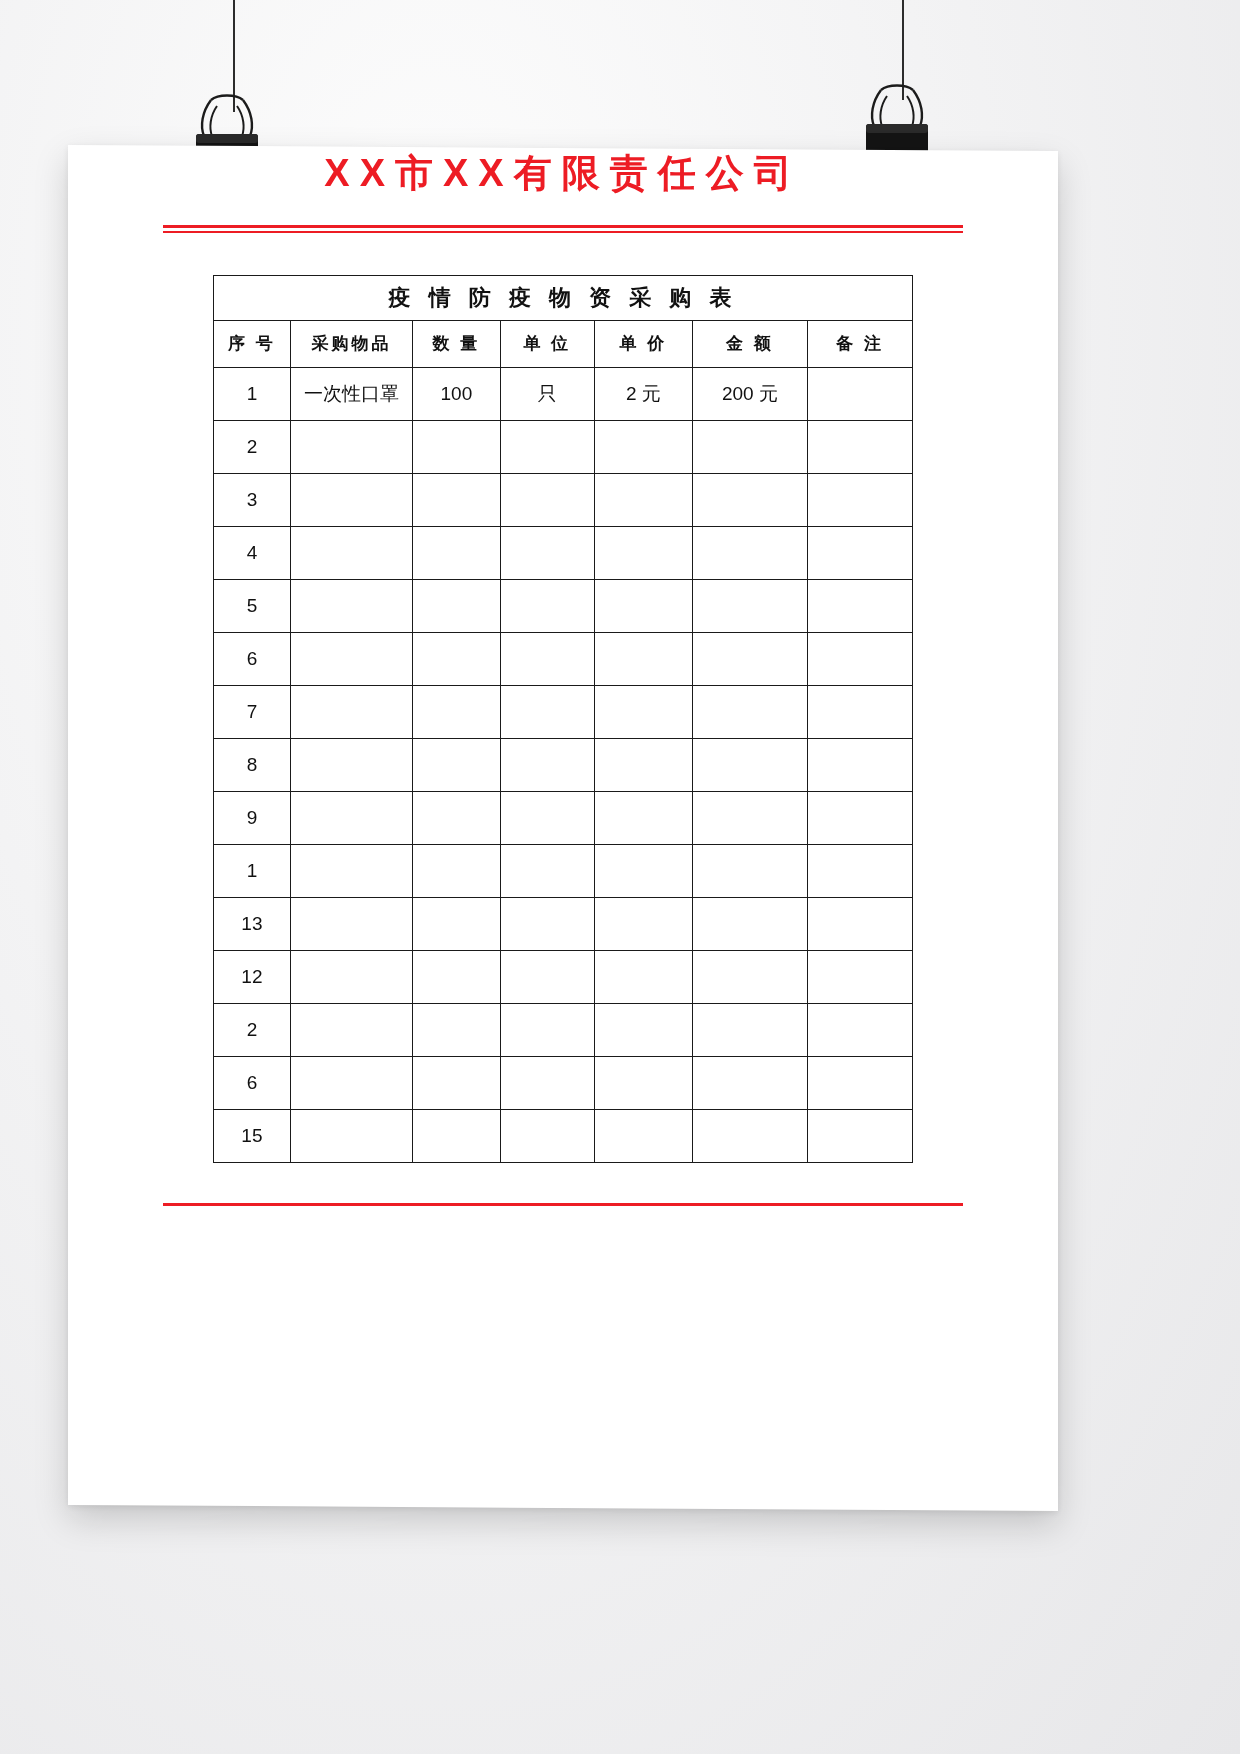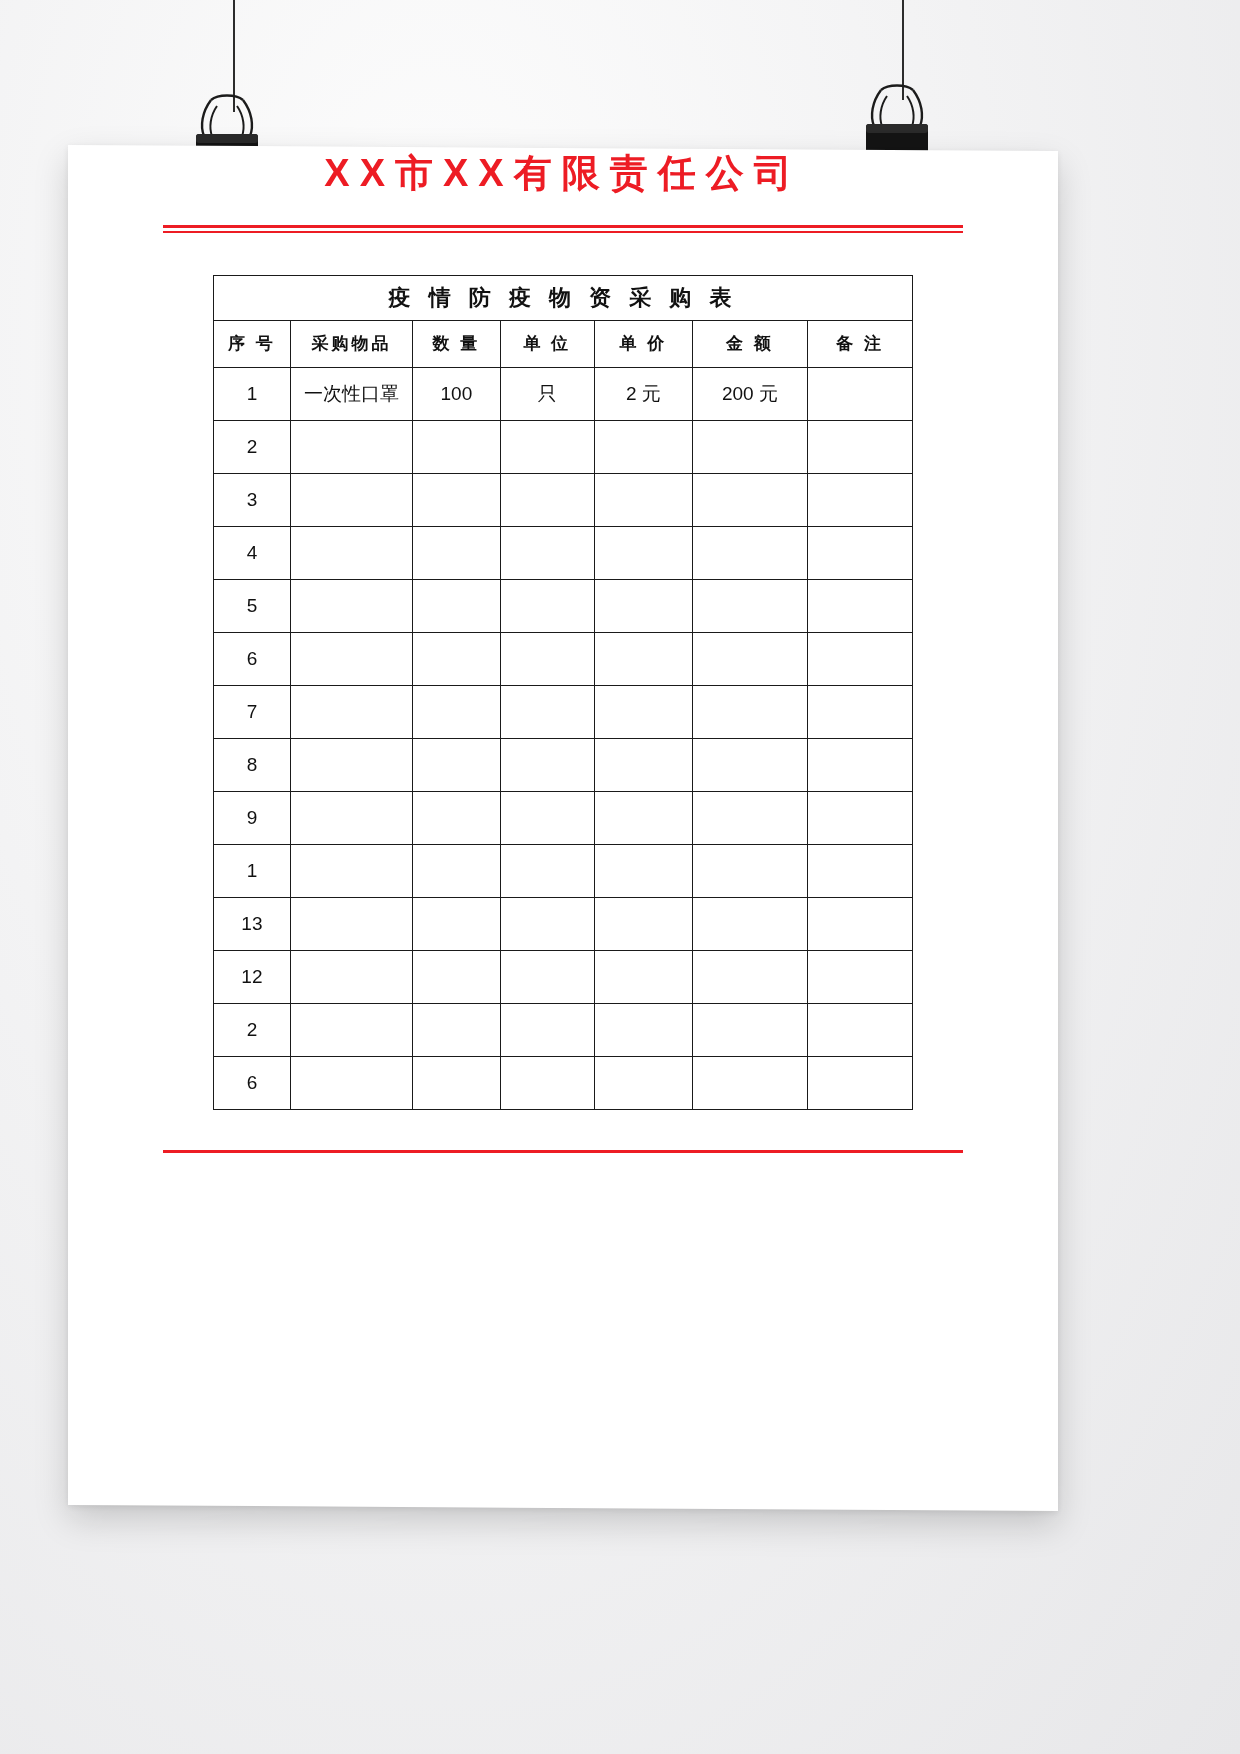--- a/index.html
+++ b/index.html
@@ -327,20 +327,29 @@
             </tr>
             <tr class="tbl-row">
               <td class="idx">6</td>
               <td></td>
               <td></td>
               <td></td>
               <td></td>
               <td></td>
               <td></td>
             </tr>
+            <tr class="tbl-row">
+              <td class="idx">15</td>
+              <td></td>
+              <td></td>
+              <td></td>
+              <td></td>
+              <td></td>
+              <td></td>
+            </tr>
           </tbody>
       </table>
     </div>
 
     <div class="footer-rule"></div>
 
   </div>
 </div>
 
 </body></html>

